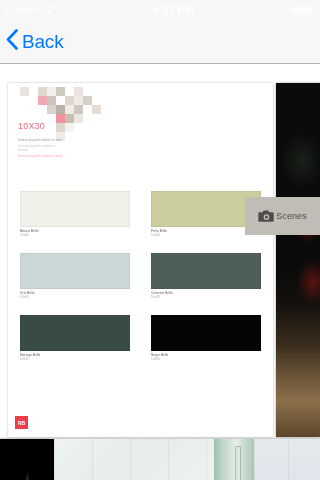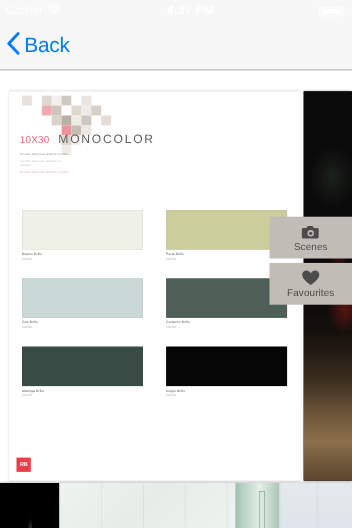--- a/index.html
+++ b/index.html
@@ -300,21 +300,20 @@
     right: 0; top: 116px;
     z-index: 30;
     display: flex;
     flex-direction: column;
     gap: 4px;
   }
   .ov-btn {
     width: 75px; height: 38px;
     background: #c2bcb7;
     display: flex;
-    flex-direction: column;
     align-items: center;
     justify-content: center;
     gap: 1px;
     cursor: pointer;
   }
   .ov-btn .ic { display: block; line-height: 0; }
   .ov-btn .lb {
     font-size: 9px;
     color: #4c4c4c;
     letter-spacing: .1px;
@@ -387,21 +386,20 @@
         <i style="left:56px; top:37px; width:9px;height:9px;background:#ece7e1;"></i>
 
         <i style="left:38px; top:46px; width:9px;height:9px;background:#ddd6ce;"></i>
         <i style="left:47px; top:46px; width:9px;height:9px;background:#f4f1ee;"></i>
 
         <i style="left:38px; top:55px; width:9px;height:9px;background:#efebe6;"></i>
       </div>
 
       <div class="page-head">
         <span class="size-tag">10X30</span>
-        <span class="brand-title">MONOCOLOR</span>
       </div>
 
       <div class="blurb">
         <p class="g1">Formato disponible también en mate.</p>
         <p class="g2">Formato disponible también en biselado.</p>
         <p class="g3">Formato disponible también en marfil.</p>
       </div>
 
       <div class="swatch-grid">
         <div class="swatch">
@@ -459,26 +457,16 @@
             <path d="M1.6 3.2 h3.0 l1.2 -1.8 h4.4 l1.2 1.8 h3.0
                      a1.3 1.3 0 0 1 1.3 1.3 v7.0 a1.3 1.3 0 0 1 -1.3 1.3
                      h-12.8 a1.3 1.3 0 0 1 -1.3 -1.3 v-7.0
                      a1.3 1.3 0 0 1 1.3 -1.3 z" fill="#4c4c4c"></path>
             <circle cx="8.5" cy="8.1" r="2.9" fill="#c2bcb7"></circle>
             <circle cx="8.5" cy="8.1" r="1.5" fill="#4c4c4c"></circle>
           </svg>
         </span>
         <span class="lb">Scenes</span>
       </div>
-      <div class="ov-btn">
-        <span class="ic">
-          <svg width="17" height="15" viewBox="0 0 17 15">
-            <path d="M8.5 14 C8.5 14 0.7 9.1 0.7 4.7 C0.7 2.3 2.5 0.8 4.4 0.8
-                     C6.1 0.8 7.7 1.9 8.5 3.3 C9.3 1.9 10.9 0.8 12.6 0.8
-                     C14.5 0.8 16.3 2.3 16.3 4.7 C16.3 9.1 8.5 14 8.5 14 Z" fill="#4c4c4c"></path>
-          </svg>
-        </span>
-        <span class="lb">Favourites</span>
-      </div>
     </div>
 
   </div>
 </div>
 
 </body></html>

